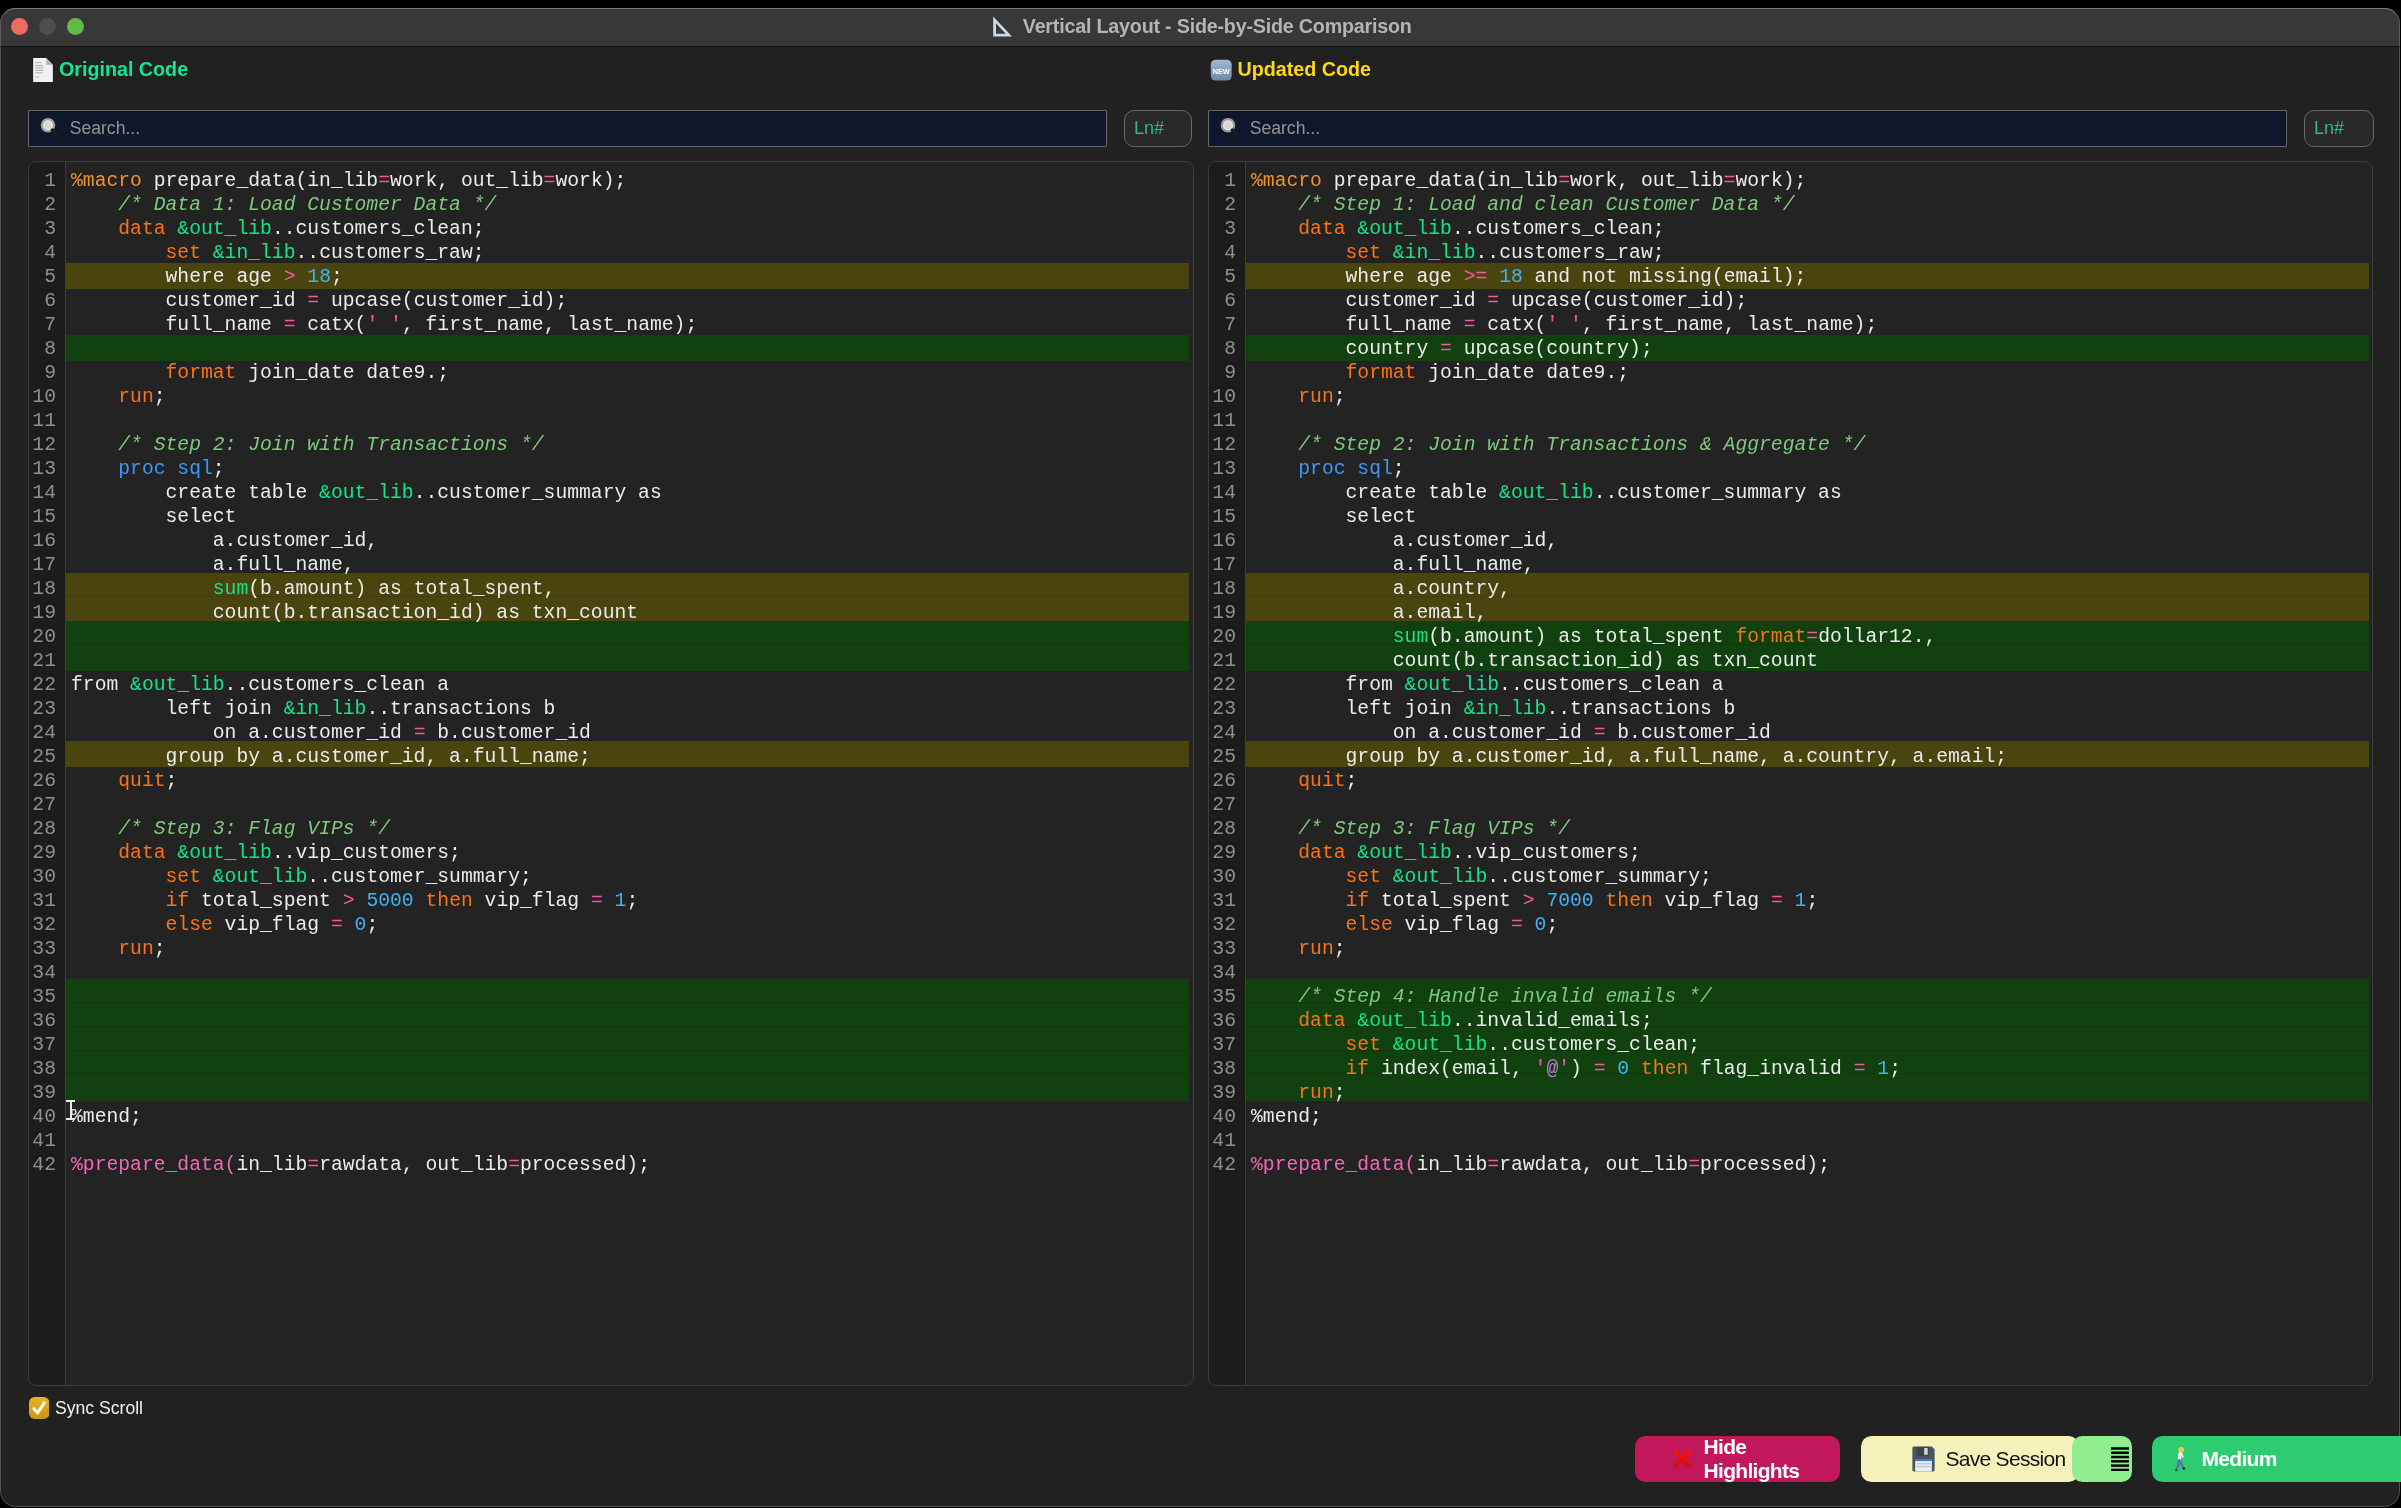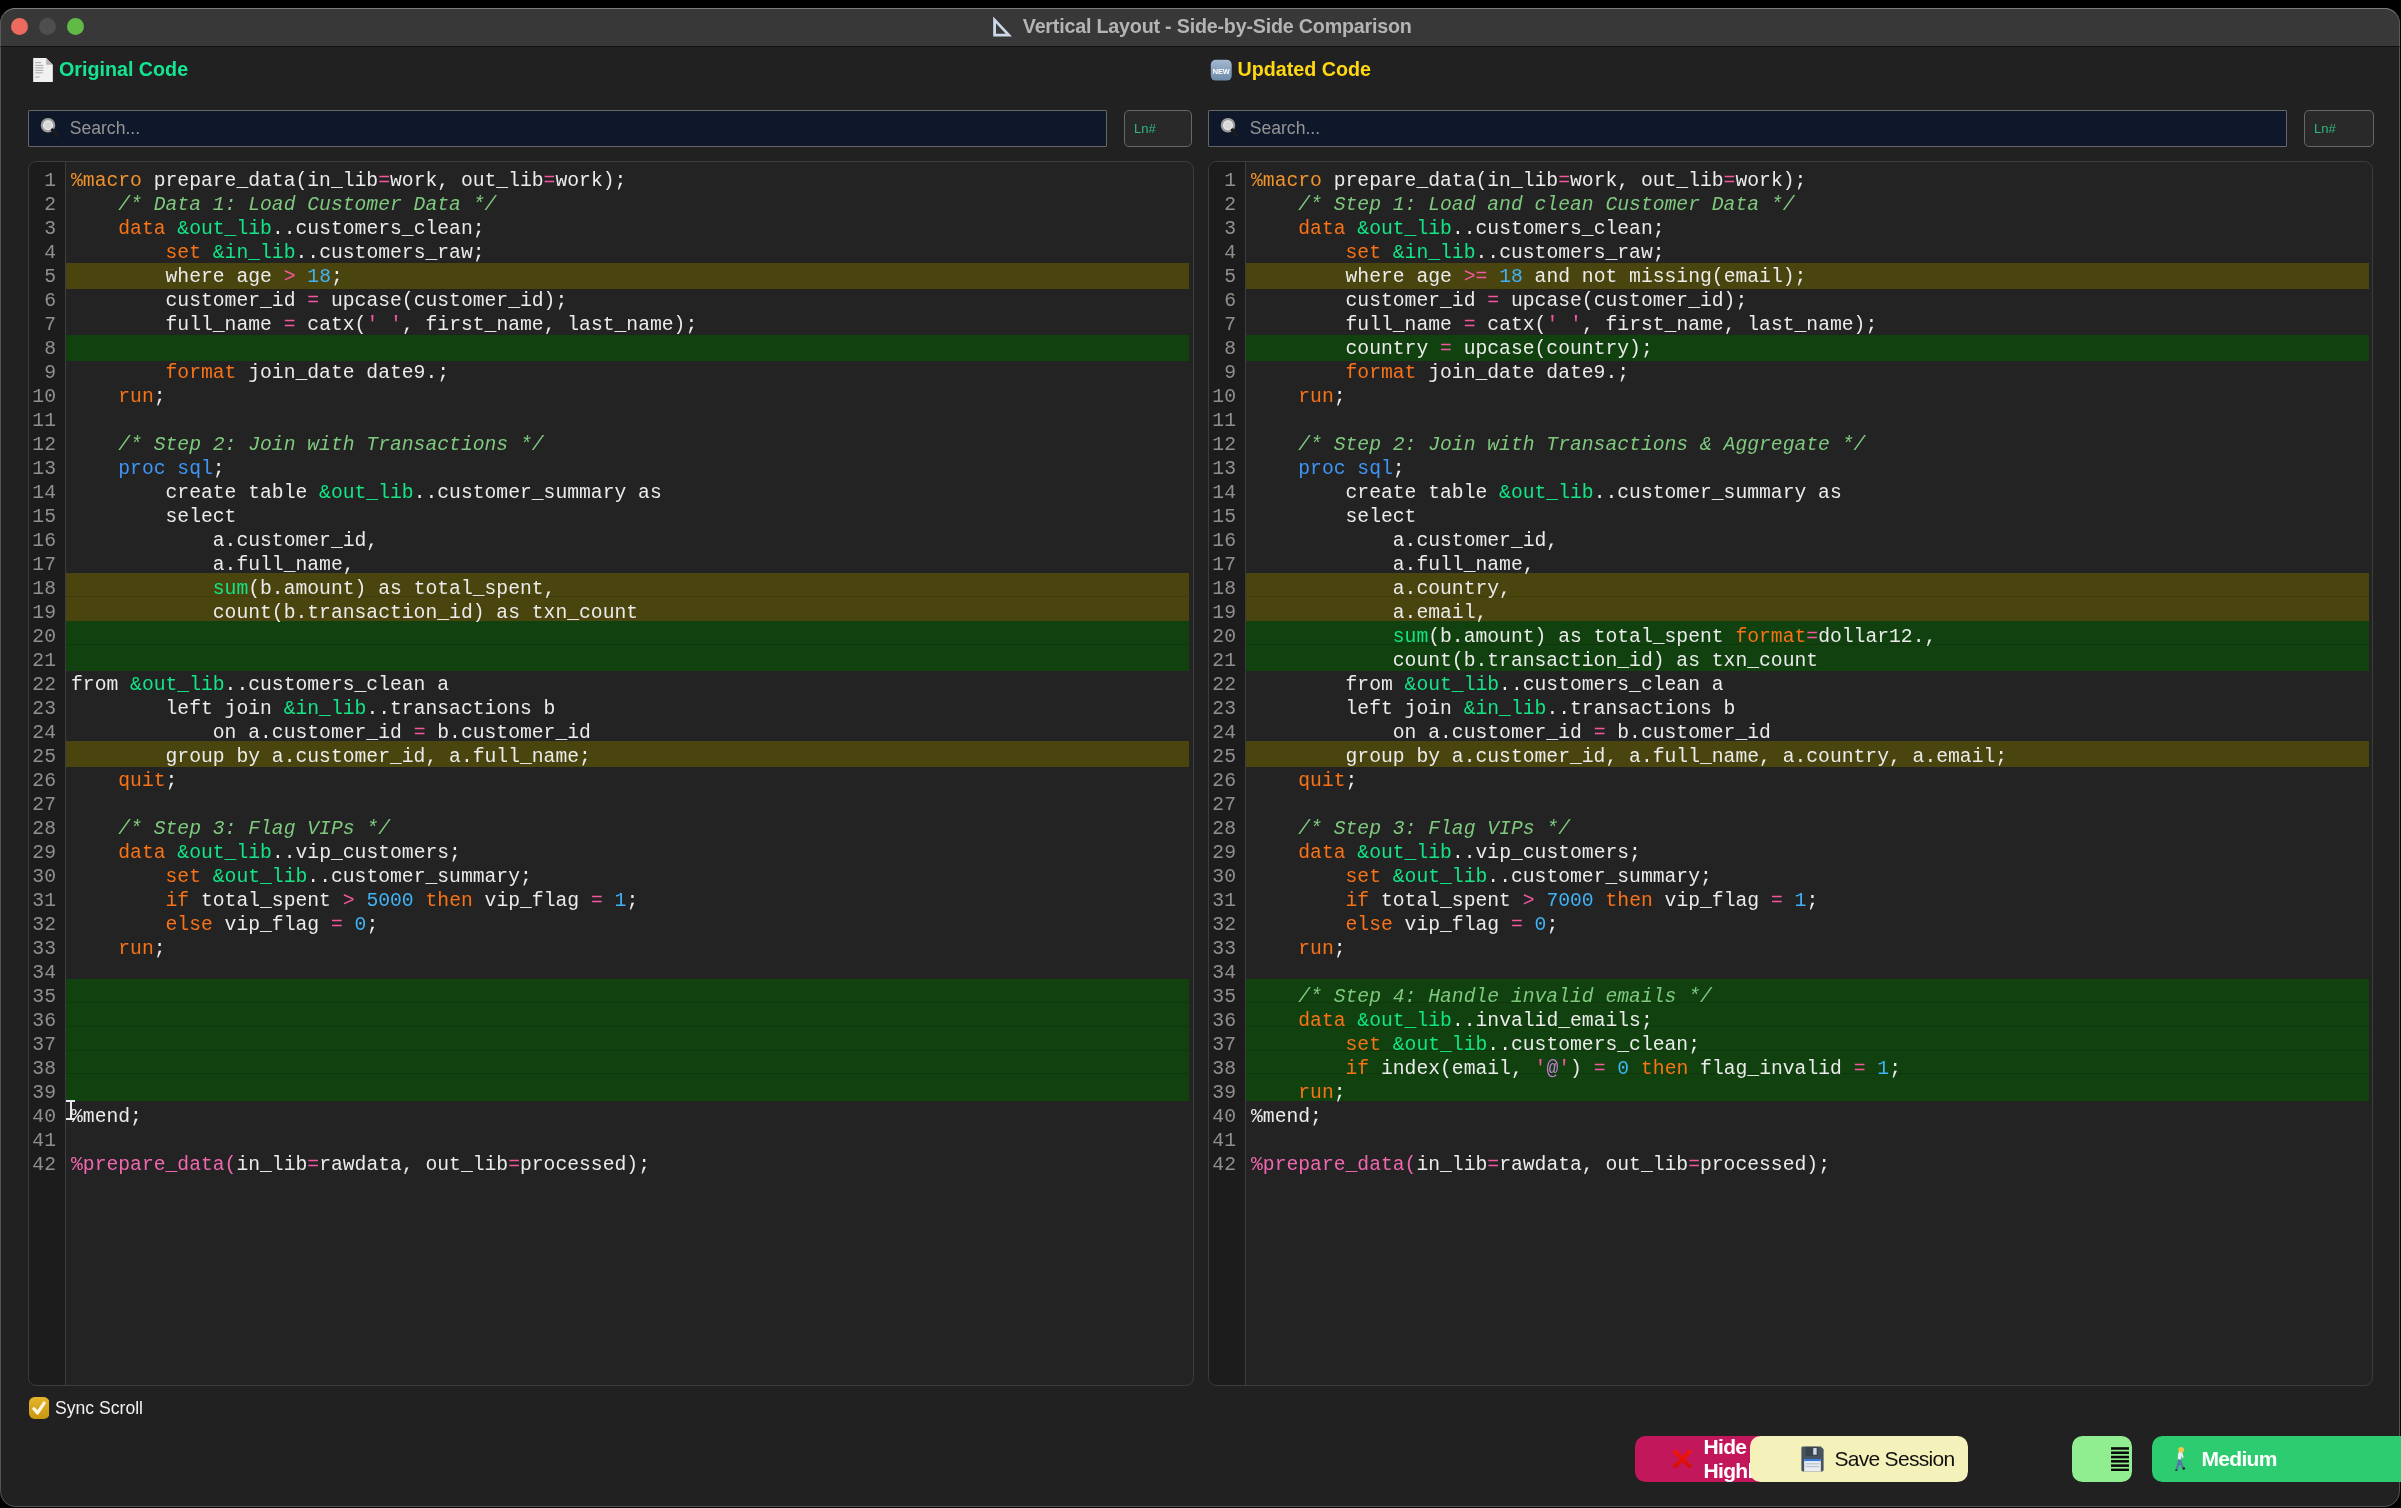--- a/index.html
+++ b/index.html
@@ -12,21 +12,21 @@
 .dot { position:absolute; width:17px; height:17px; border-radius:50%; top:18px; }
 #title { position:absolute; top:7.7px; left:0; width:2401px; height:37px;
   display:flex; align-items:center; justify-content:center; gap:10.5px;
   color:#b4b4b4; font-size:19.7px; font-weight:bold; letter-spacing:-0.2px; }
 .hdr { position:absolute; top:55px; height:29.5px; display:flex; align-items:center; gap:5px;
   font-size:19.7px; font-weight:bold; letter-spacing:0; }
 .sbox { position:absolute; top:110px; height:37px; background:#0f172a;
   border:1.4px solid #676767; border-radius:1px; display:flex; align-items:center; }
 .sbox .ph { color:#959595; font-size:17.6px; }
 .lnbtn { position:absolute; top:110px; width:68px; height:37px; background:#292929;
-  border:1.4px solid #676767; border-radius:5px; color:#2eb97e; font-size:13px;
+  border:1.4px solid #676767; border-radius:10px; color:#2eb97e; font-size:18px;
   display:flex; align-items:center; justify-content:flex-start; padding-left:9px; }
 .cbox { position:absolute; top:161px; width:1166px; height:1225px; background:#232323;
   border:1.4px solid #3d3d3d; border-radius:8.4px; overflow:hidden; }
 .gut { position:absolute; left:0; top:0; width:36px; height:100%; background:#1c1c1c; }
 .gutBorder { position:absolute; left:36px; top:0; width:1.4px; height:100%; background:#3d3d3d; }
 .hl { position:absolute; left:37px; width:1123px; }
 .hy { background:#4a450f; }
 .hg { background:#10410e; }
 pre { position:absolute; top:6.7px; font-family:"Liberation Mono",monospace;
   font-size:19.7px; line-height:24px; white-space:pre; }
@@ -336,21 +336,21 @@
       <defs>
         <linearGradient id="xg" x1="0" y1="0" x2="0" y2="1">
           <stop offset="0" stop-color="#fb1408"></stop>
           <stop offset="1" stop-color="#cf0e04"></stop>
         </linearGradient>
       </defs>
       <path d="M6.5 2.5 L17 13 L27.5 2.5 L31.5 6.5 L21 17 L31.5 27.5 L27.5 31.5 L17 21 L6.5 31.5 L2.5 27.5 L13 17 L2.5 6.5 Z" fill="url(#xg)"></path>
     </svg>
     <span class="t" style="color:#fff;font-weight:bold">Hide Highlights</span>
   </div>
-<div class="btn" style="left:1750px;width:218px;background:#f5f1bb">
+<div class="btn" style="left:1861px;width:218px;background:#f5f1bb">
     <svg width="25" height="28" viewBox="0 0 36 40">
       <path d="M2 4 q0-2 2-2 h26 l4 4 v30 q0 2-2 2 h-28 q-2 0-2-2 z" fill="#47545f"></path>
       <rect x="8" y="2.5" width="18" height="13" fill="#3a444d"></rect>
       <rect x="19" y="4" width="5" height="10" rx="1" fill="#cfd8e2"></rect>
       <rect x="6" y="20" width="24" height="18" fill="#e9edf2"></rect>
       <rect x="6" y="20" width="24" height="3" fill="#3c78d8"></rect>
       <rect x="8" y="26" width="20" height="1.8" fill="#b9c2cc"></rect>
       <rect x="8" y="30" width="20" height="1.8" fill="#b9c2cc"></rect>
     </svg>
     <span class="t" style="color:#111">Save Session</span>

